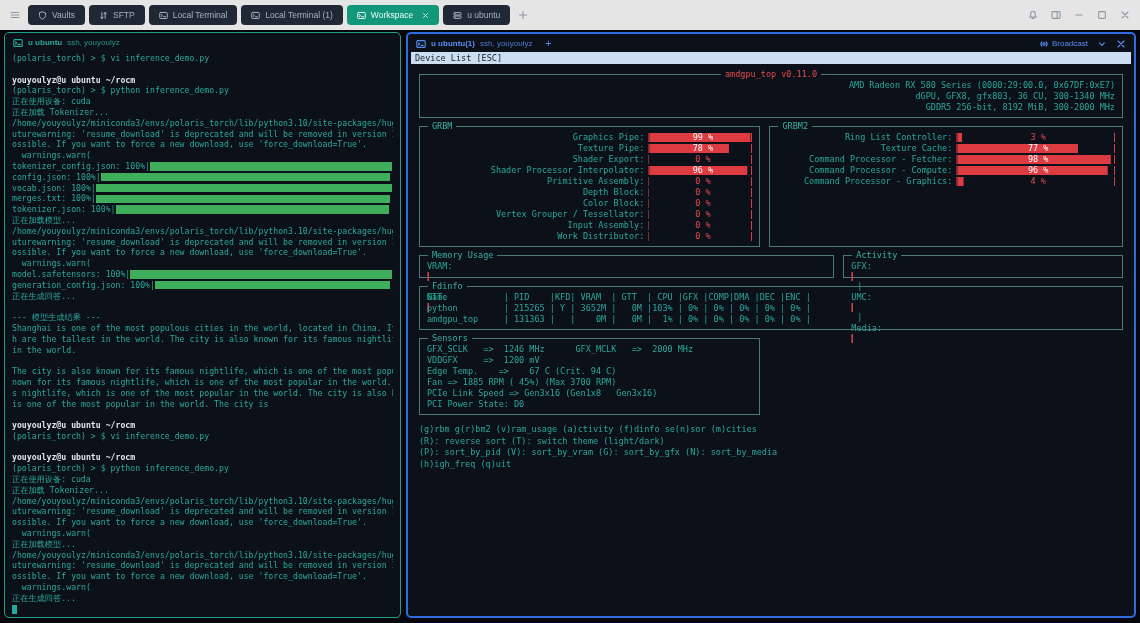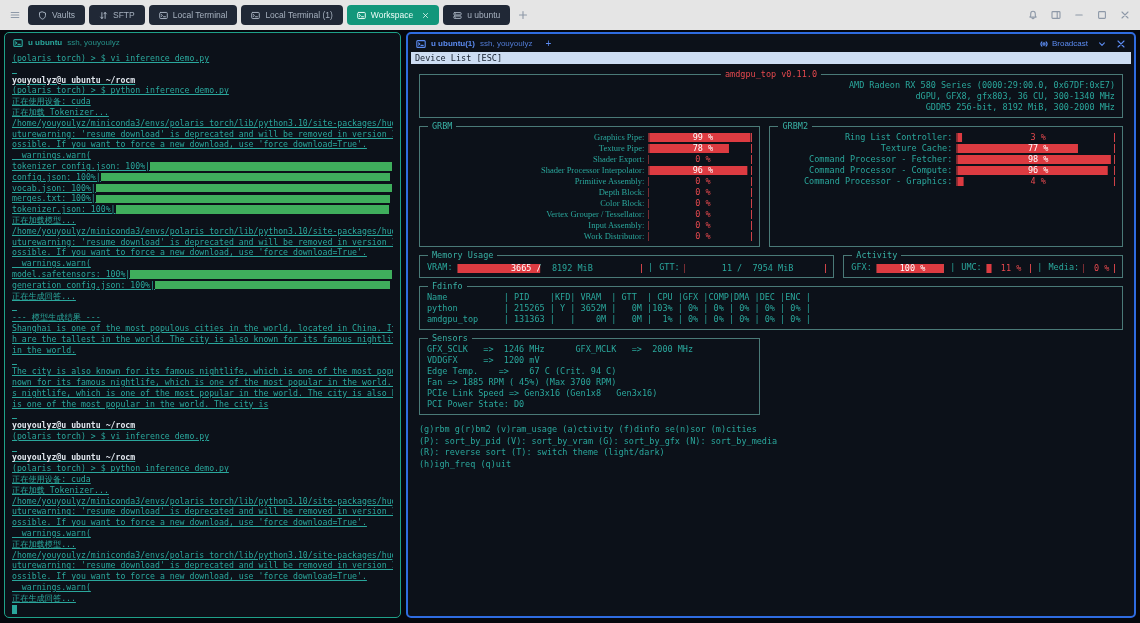--- a/index.html
+++ b/index.html
@@ -26,21 +26,21 @@
   .pane-header { height: 16px; display: flex; align-items: center; gap: 5px; padding: 3px 8px 0; font-size: 8px; }
   .pane.left .pane-header { color: #2aa79c; }
   .pane.right .pane-header { color: #5c8cf2; }
   .ph-title { font-weight: bold; }
   .ph-sub { opacity: .85; }
   .ph-plus { margin-left: 8px; font-size: 10px; }
   .ph-right { margin-left: auto; display: flex; gap: 9px; align-items: center; }
   .ph-bc { display: inline-flex; align-items: center; gap: 3px; }
 
   
-  .terminal { flex: 1; padding: 4px 7px; font-family: "DejaVu Sans Mono", monospace; font-size: 8.2px; line-height: 10.8px; color: #2aa79c; overflow: hidden; text-decoration: underline; }
+  .terminal { flex: 1; padding: 4px 7px; font-family: "DejaVu Sans Mono", monospace; font-size: 8.2px; line-height: 10.8px; color: #2aa79c; overflow: hidden; }
   .tl { height: 10.8px; white-space: pre; overflow: hidden; }
   .tl.bar { display: flex; align-items: center; }
   .tl-white { color: #dfe5ec; font-weight: bold; }
   .tl-bar { flex: 1; height: 8.5px; background: #3fae5c; align-self: center; }
   .cursor { display: inline-block; width: 5px; height: 9px; background: #2aa79c; vertical-align: middle; }
 
   
   .gpu-terminal { flex: 1; display: flex; flex-direction: column; padding: 2px 3px; overflow: hidden; }
   .device-bar { background: #cdddf2; color: #141e2c; font-family: "DejaVu Sans Mono", monospace; font-size: 8.5px; line-height: 12px; padding: 0 4px; }
   .tui { flex: 1; padding: 4px 8px 0; font-family: "DejaVu Sans Mono", monospace; font-size: 8.5px; line-height: 11px; color: #2aa79c; overflow: hidden; }
@@ -49,23 +49,23 @@
   .box-title.red { left: 50%; transform: translateX(-50%); color: #e5494e; text-align: center; }
   .gpu-head { text-align: center; margin-top: 6px; }
   .center-line { height: 11px; white-space: pre; text-align: right; }
   .two-col { display: flex; gap: 9px; }
   #grbm-box, #sensors-box { width: 48.5%; }
   #grbm2-box { flex: 1; }
   #mem-box { width: 59%; }
   #act-box { flex: 1; }
   .grow { display: flex; align-items: center; height: 11px; }
   .glabel { text-align: right; padding-right: 4px; white-space: pre; color: #2aa79c; }
-  #grbm-box .glabel { width: 68%; font-family: Liberation Serif, serif; }
+  #grbm-box .glabel { width: 68%; }
   #grbm2-box .glabel { width: 53%; }
-  .inline-row { display: flex; align-items: flex-end; height: 12px; }
+  .inline-row { display: flex; align-items: flex-start; height: 12px; flex-direction: column; }
   .glabel-s { white-space: pre; padding-right: 4px; }
   .sep { padding: 0 6px; color: #2aa79c; }
   .slot { display: flex; flex: 1; }
   .gauge { position: relative; height: 9px; width: 100%; border-left: 1px solid rgba(229,73,78,.5); border-right: 1px solid rgba(229,73,78,.9); overflow: hidden; }
   .g-under, .g-over { position: absolute; left: 0; right: 0; top: 0; bottom: 0; text-align: center; font-size: 8.5px; line-height: 9px; white-space: pre; }
   .gauge.pct .g-under { color: #e5494e; }
   .gauge.mem .g-under { color: #2aa79c; }
   .g-over { background: #dd3b41; color: #ffffff; }
   .pre-line { height: 11px; white-space: pre; }
   .footer { margin-top: 9px; }
@@ -508,22 +508,22 @@
                 <div class="pre-line">VDDGFX     =&gt;  1200 mV</div>
                 <div class="pre-line">Edge Temp.    =&gt;    67 C (Crit. 94 C)</div>
                 <div class="pre-line">Fan =&gt; 1885 RPM ( 45%) (Max 3700 RPM)</div>
                 <div class="pre-line">PCIe Link Speed =&gt; Gen3x16 (Gen1x8   Gen3x16)</div>
                 <div class="pre-line">PCI Power State: D0</div>
               </div>
           </div>
 
           <div class="footer" id="footer-lines">
               <div class="pre-line">(g)rbm g(r)bm2 (v)ram_usage (a)ctivity (f)dinfo se(n)sor (m)cities</div>
+              <div class="pre-line">(R): reverse sort (T): switch theme (light/dark)</div>
               <div class="pre-line">(P): sort_by_pid (V): sort_by_vram (G): sort_by_gfx (N): sort_by_media</div>
-              <div class="pre-line">(R): reverse sort (T): switch theme (light/dark)</div>
               <div class="pre-line">(h)igh_freq (q)uit</div>
             </div>
 
         </div>
       </div>
     </div>
 
   </div>
 </div>
 

